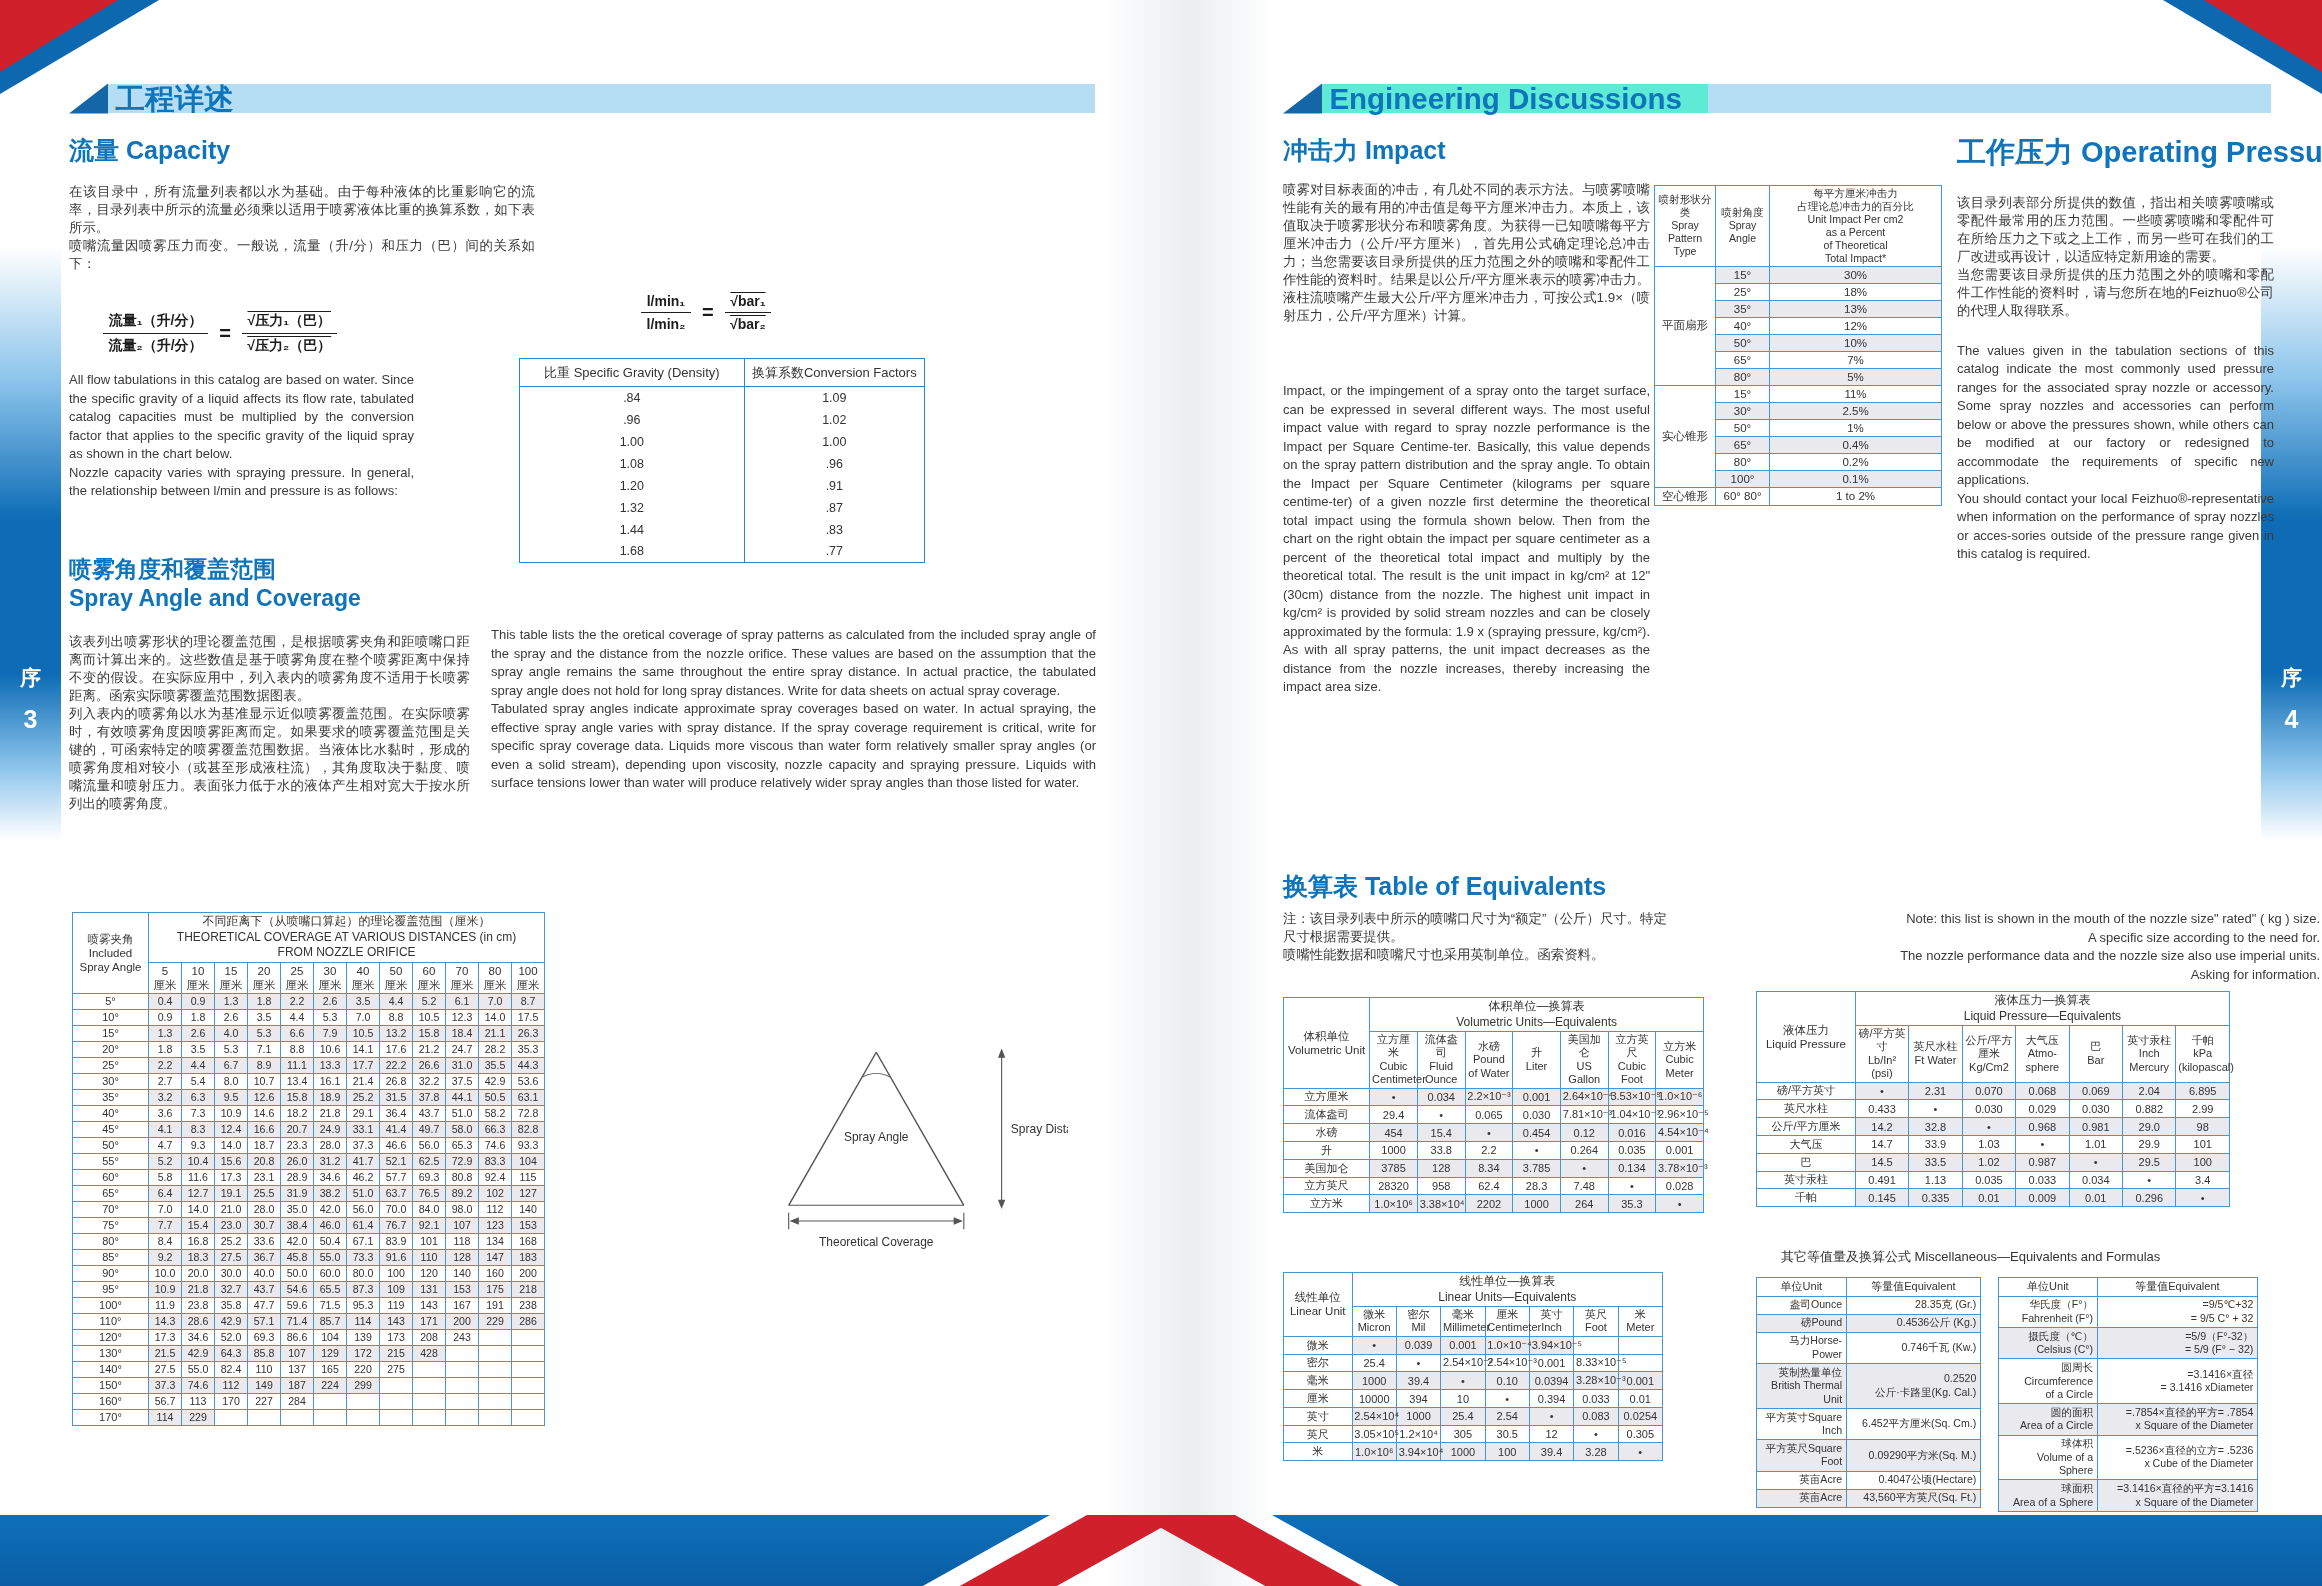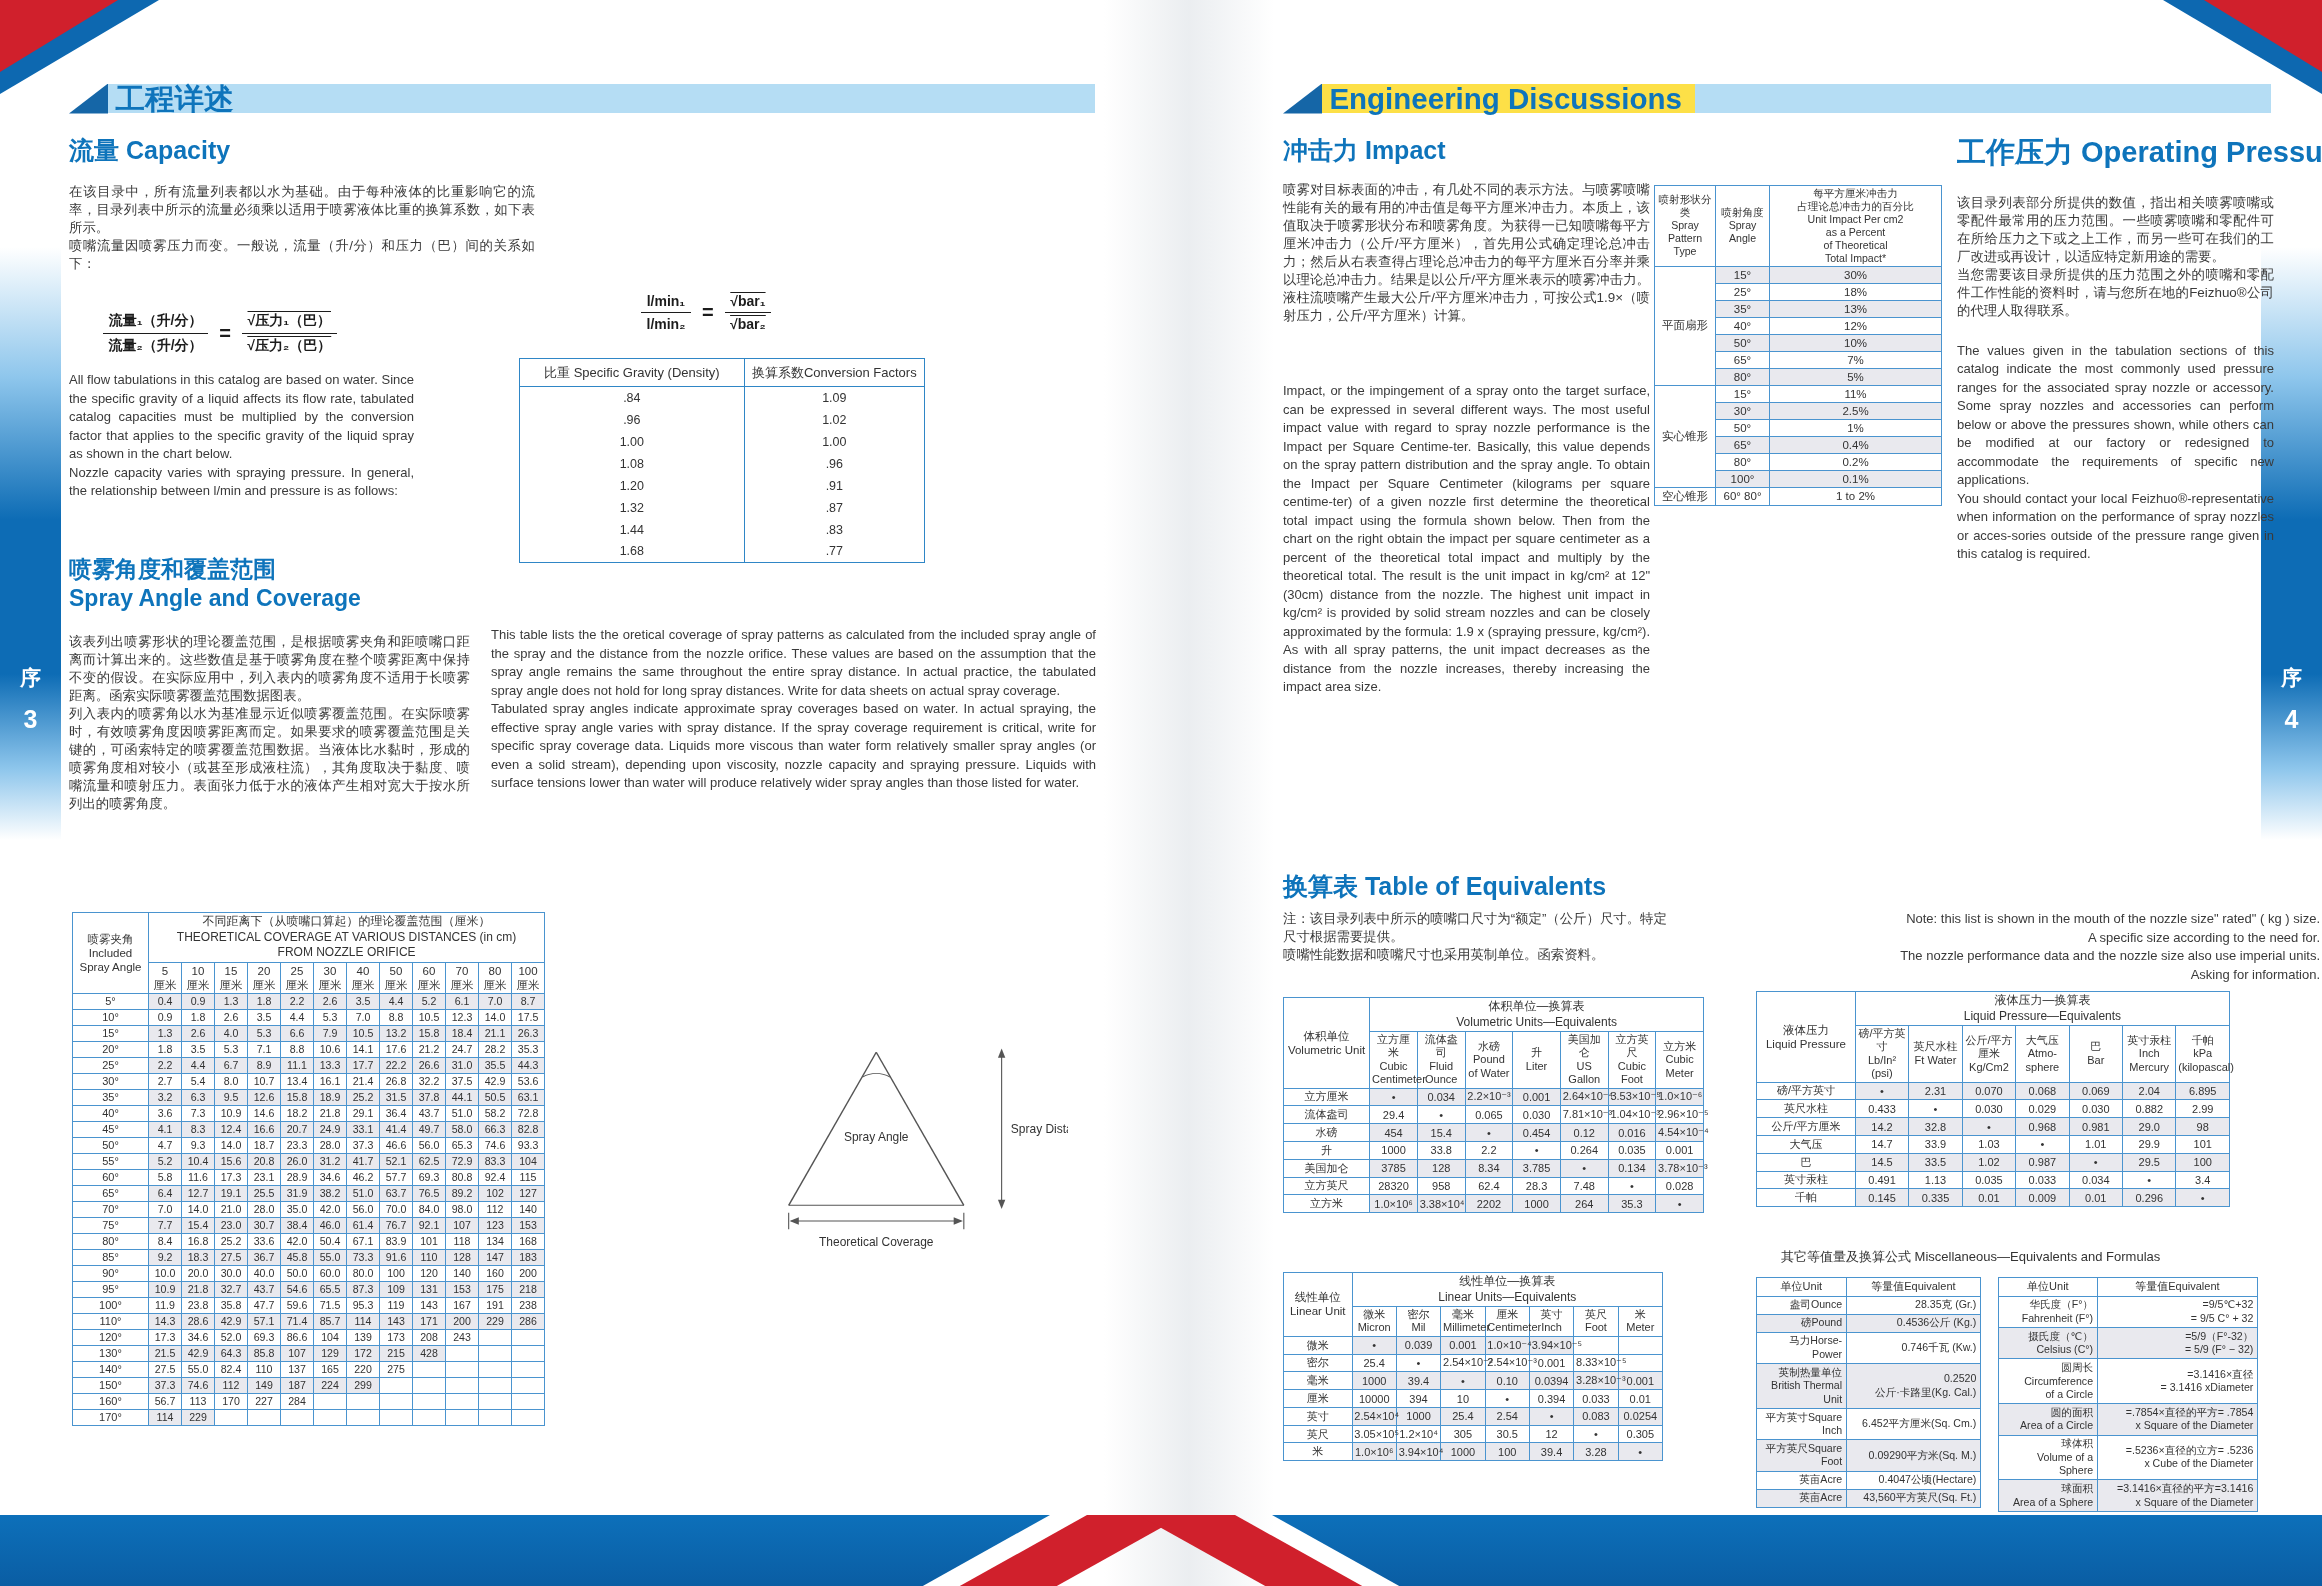--- a/index.html
+++ b/index.html
@@ -20,21 +20,21 @@
 
 .edge-strip{top:247px;width:61px;height:593px;background:linear-gradient(180deg,rgba(255,255,255,0) 0%,#8ec6ec 22%,#0d6cb5 46%,#0d6cb5 72%,#8ec6ec 88%,rgba(255,255,255,0) 100%)}
 .edge-strip.left{left:0}.edge-strip.right{right:0}
 .tab-label{position:absolute;top:417px;width:100%;text-align:center;color:#fff;font-size:21px;font-weight:bold}
 .tab-num{position:absolute;top:458px;width:100%;text-align:center;color:#fff;font-size:25px;font-weight:bold}
 
 .banner{display:flex;align-items:center;height:35px}
 .tri{width:39px;height:30px;background:#1566a7;clip-path:polygon(100% 0,100% 100%,0 100%);flex:none}
 .banner .strip{flex:1;height:29px;background:#b5ddf4;display:flex;}
 .btxt{color:#0e74bb;font-weight:bold;font-size:29.5px;line-height:1;padding-left:7.4px;white-space:nowrap}
-.btxt.onwhite{background:#fde047;padding-right:13px}
+.btxt.onwhite{background:#5eead4;padding-right:26px}
 .strip-rest{flex:1;height:29px;background:#b5ddf4}
 .sec-title{color:#0e74bb;font-weight:bold;font-size:25px;line-height:1.2;white-space:nowrap}
 .cn{font-size:13.4px;line-height:18px;color:#3a3a3a;white-space:pre-line;text-align:justify}
 .en{font-size:13px;line-height:18.5px;color:#3a3a3a;white-space:pre-line;text-align:justify}
 
 .formula{display:flex;align-items:center;gap:11px;font-size:14px;color:#1c1c1c;font-weight:bold}
 .frac{display:inline-flex;flex-direction:column;align-items:center}
 .frac .num{padding:0 5.5px 2.8px 5.5px;border-bottom:1.8px solid #1c1c1c}
 .frac .den{padding:2.8px 5.5px 0 5.5px}
 .ovl{text-decoration:overline}
@@ -698,21 +698,21 @@
     <text x="112" y="222" font-size="13" fill="#333" text-anchor="middle">Theoretical Coverage</text>
   </svg>
 
   <div class="abs banner" style="left:1283px;top:81px;width:988px">
     <span class="tri"></span>
     <span class="btxt onwhite">Engineering Discussions</span>
     <span class="strip-rest"></span>
   </div>
 
   <div class="abs sec-title" style="left:1283px;top:135px">冲击力 Impact</div>
-  <div class="abs cn" style="left:1283px;top:181px;width:367px">喷雾对目标表面的冲击，有几处不同的表示方法。与喷雾喷嘴性能有关的最有用的冲击值是每平方厘米冲击力。本质上，该值取决于喷雾形状分布和喷雾角度。为获得一已知喷嘴每平方厘米冲击力（公斤/平方厘米），首先用公式确定理论总冲击力；然后从右表查得占理论总冲击力的每平方厘米百分率并乘以理论总冲击力。结果是以公斤/平方厘米表示的喷雾冲击力。液柱流喷嘴产生最大公斤/平方厘米冲击力，可按公式1.9×（喷射压力，公斤/平方厘米）计算。</div>
+  <div class="abs cn" style="left:1283px;top:181px;width:367px">喷雾对目标表面的冲击，有几处不同的表示方法。与喷雾喷嘴性能有关的最有用的冲击值是每平方厘米冲击力。本质上，该值取决于喷雾形状分布和喷雾角度。为获得一已知喷嘴每平方厘米冲击力（公斤/平方厘米），首先用公式确定理论总冲击力；当您需要该目录所提供的压力范围之外的喷嘴和零配件工作性能的资料时。结果是以公斤/平方厘米表示的喷雾冲击力。液柱流喷嘴产生最大公斤/平方厘米冲击力，可按公式1.9×（喷射压力，公斤/平方厘米）计算。</div>
   <div class="abs en" style="left:1283px;top:382px;width:367px">Impact, or the impingement of a spray onto the target surface, can be expressed in several different ways. The most useful impact value with regard to spray nozzle performance is the Impact per Square Centime-ter. Basically, this value depends on the spray pattern distribution and the spray angle. To obtain the Impact per Square Centimeter (kilograms per square centime-ter) of a given nozzle first determine the theoretical total impact using the formula shown below. Then from the chart on the right obtain the impact per square centimeter as a percent of the theoretical total impact and multiply by the theoretical total. The result is the unit impact in kg/cm² at 12" (30cm) distance from the nozzle. The highest unit impact in kg/cm² is provided by solid stream nozzles and can be closely approximated by the formula: 1.9 x (spraying pressure, kg/cm²). As with all spray patterns, the unit impact decreases as the distance from the nozzle increases, thereby increasing the impact area size.</div>
 
   <table id="impact-table" class="abs btable" style="left:1654px;top:185px;width:288px">
       <colgroup>
         <col style="width: 61px;">
         <col style="width: 54px;">
         <col style="width: 172px;">
       </colgroup>
       <thead>
         <tr>

